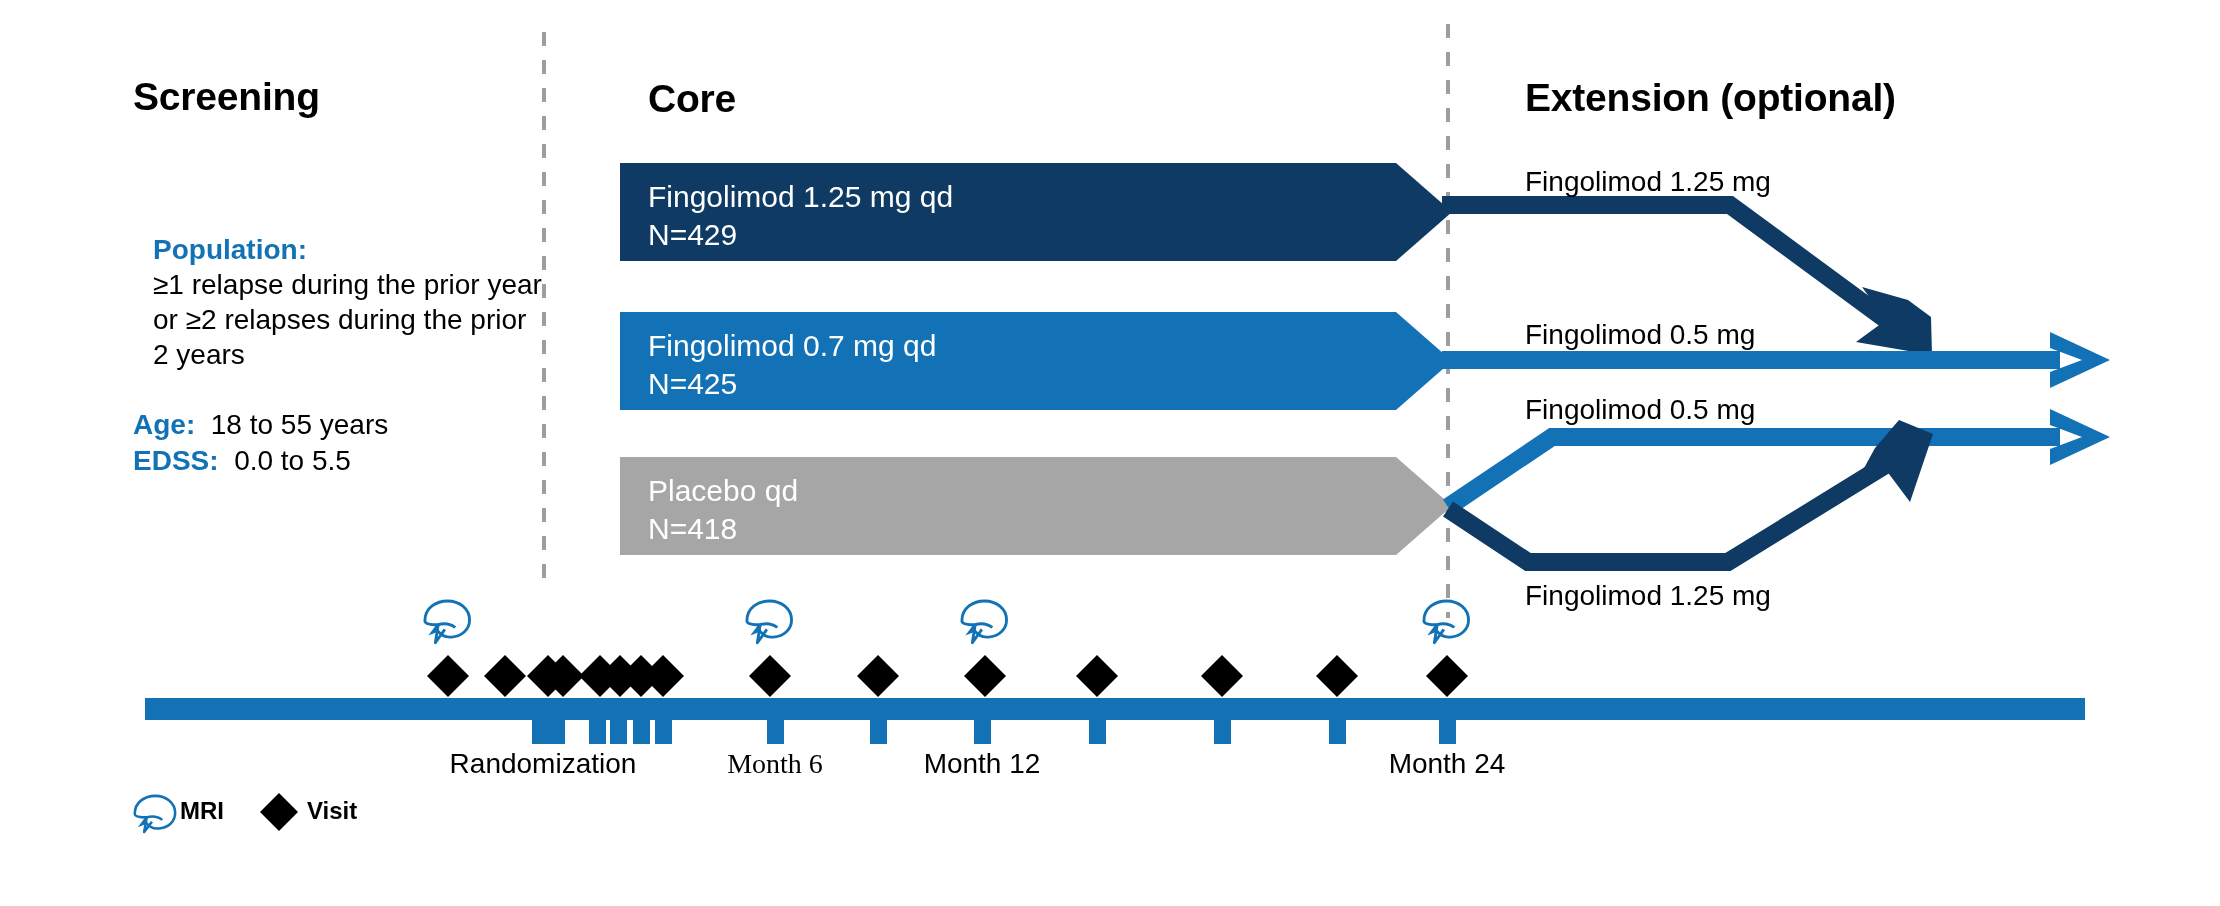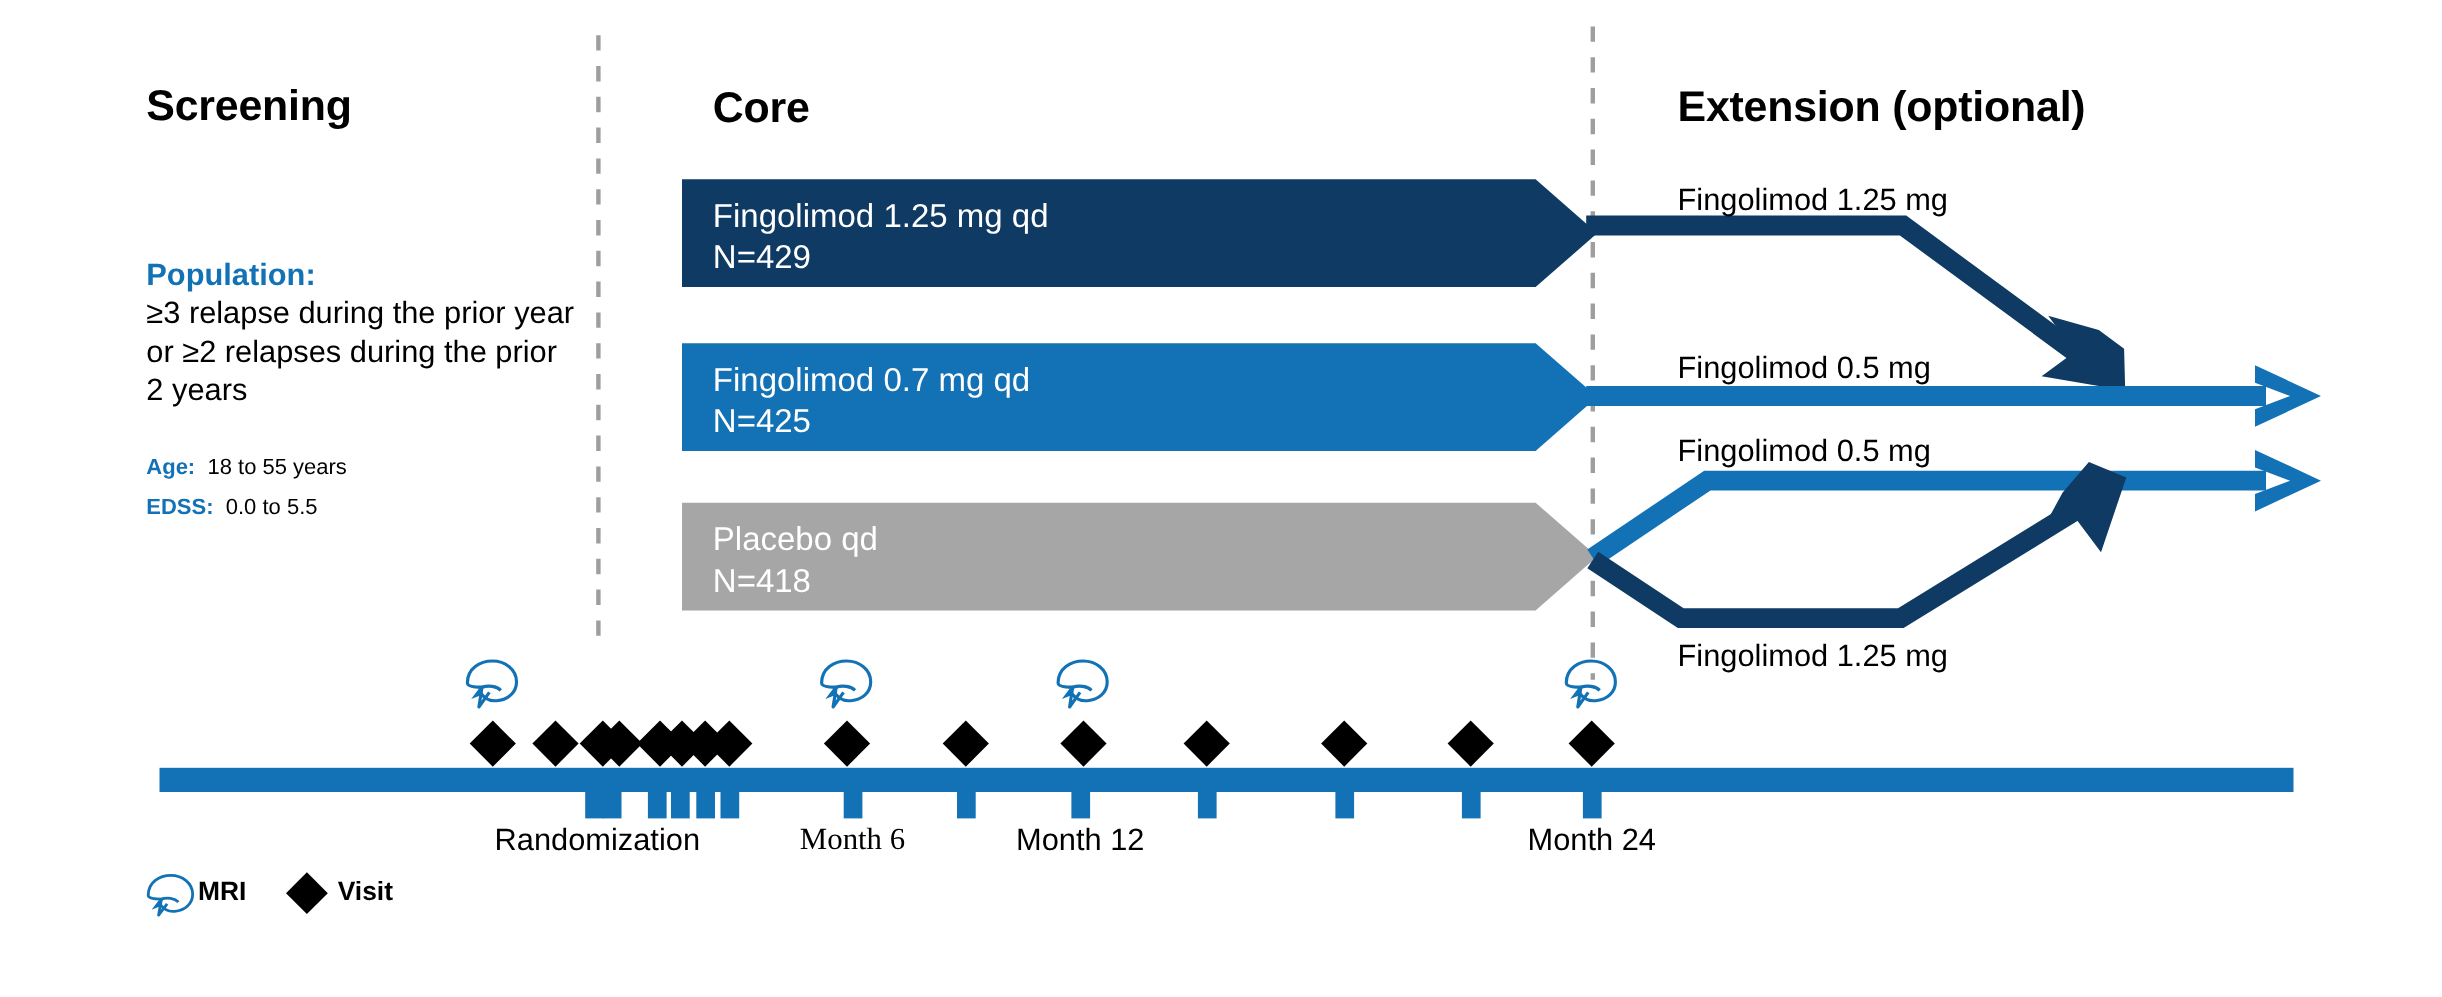--- a/index.html
+++ b/index.html
@@ -4,23 +4,23 @@
 <style>
   html,body{margin:0;padding:0;background:#ffffff;}
   body{width:2220px;height:906px;position:relative;overflow:hidden;
        font-family:"Liberation Sans","DejaVu Sans",sans-serif;color:#000;}
   #stage{position:absolute;inset:0;width:2220px;height:906px;}
   .abs{position:absolute;}
 
   .phase-title{font-size:39px;font-weight:bold;letter-spacing:-0.2px;white-space:nowrap;}
   .phase-title .ital{}
 
-  .pop-block{font-size:28px;line-height:35px;white-space:nowrap;}
+  .pop-block{font-size:28px;line-height:35px;white-space:nowrap;margin-left:20px;}
   .pop-head{color:#1272b5;font-weight:bold;}
-  .kv{font-size:20px;line-height:36px;white-space:nowrap;}
+  .kv{font-size:28px;line-height:36px;white-space:nowrap;}
   .kv b{color:#1272b5;}
 
   .arm-label{position:absolute;color:#fff;font-weight:normal;font-size:30px;
              line-height:38px;white-space:nowrap;z-index:4;}
 
   .ext-label{position:absolute;font-size:28px;white-space:nowrap;z-index:5;}
 
   .tl-label{position:absolute;font-size:28px;white-space:nowrap;}
 
   .legend{position:absolute;font-size:24px;font-weight:bold;white-space:nowrap;}
@@ -42,21 +42,21 @@
     <span>Extension</span><span>&nbsp;</span><span class="ital">(optional)</span>
   </div>
 
   <svg width="2220" height="906">
     <line x1="544" y1="32" x2="544" y2="592" stroke="#9e9e9e" stroke-width="4" stroke-dasharray="14 14"></line>
     <line x1="1448" y1="24" x2="1448" y2="618" stroke="#9e9e9e" stroke-width="4" stroke-dasharray="14 14"></line>
   </svg>
 
   <div class="abs pop-block" style="left:133px;top:232px;">
     <div class="pop-head">Population:</div>
-    <div>≥3 relapse during the prior year</div>
+    <div>≥1 relapse during the prior year</div>
     <div>or ≥2 relapses during the prior</div>
     <div>2 years</div>
   </div>
 
   <div class="abs kv" style="left:133px;top:407px;">
     <b>Age:</b>
     <span>&nbsp;</span><span>18 to 55 years</span>
   </div>
   <div class="abs kv" style="left:133px;top:443px;">
     <b>EDSS:</b>

